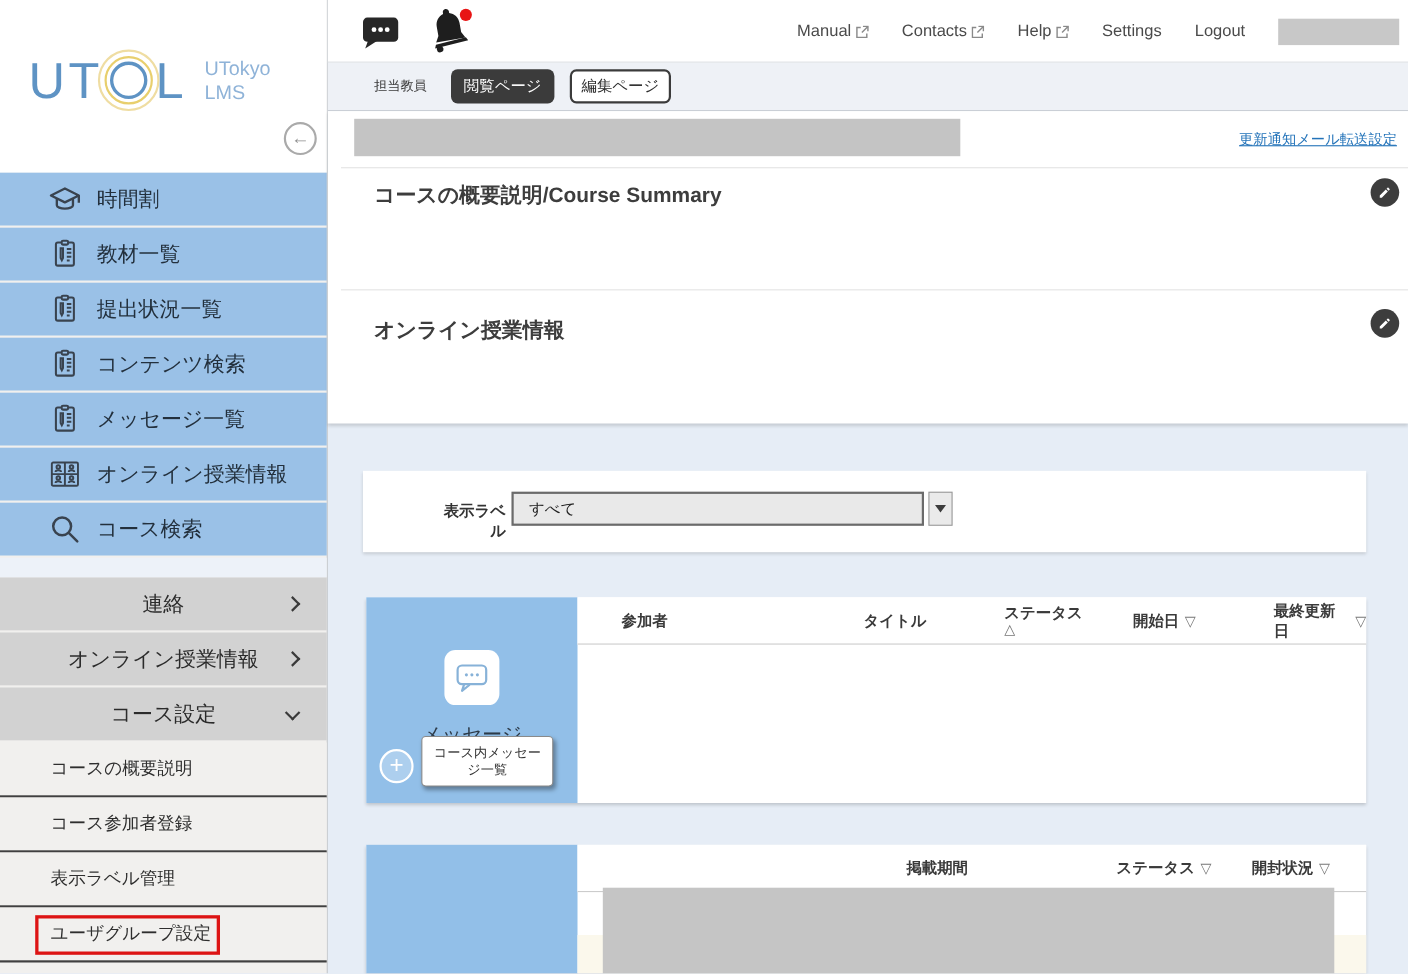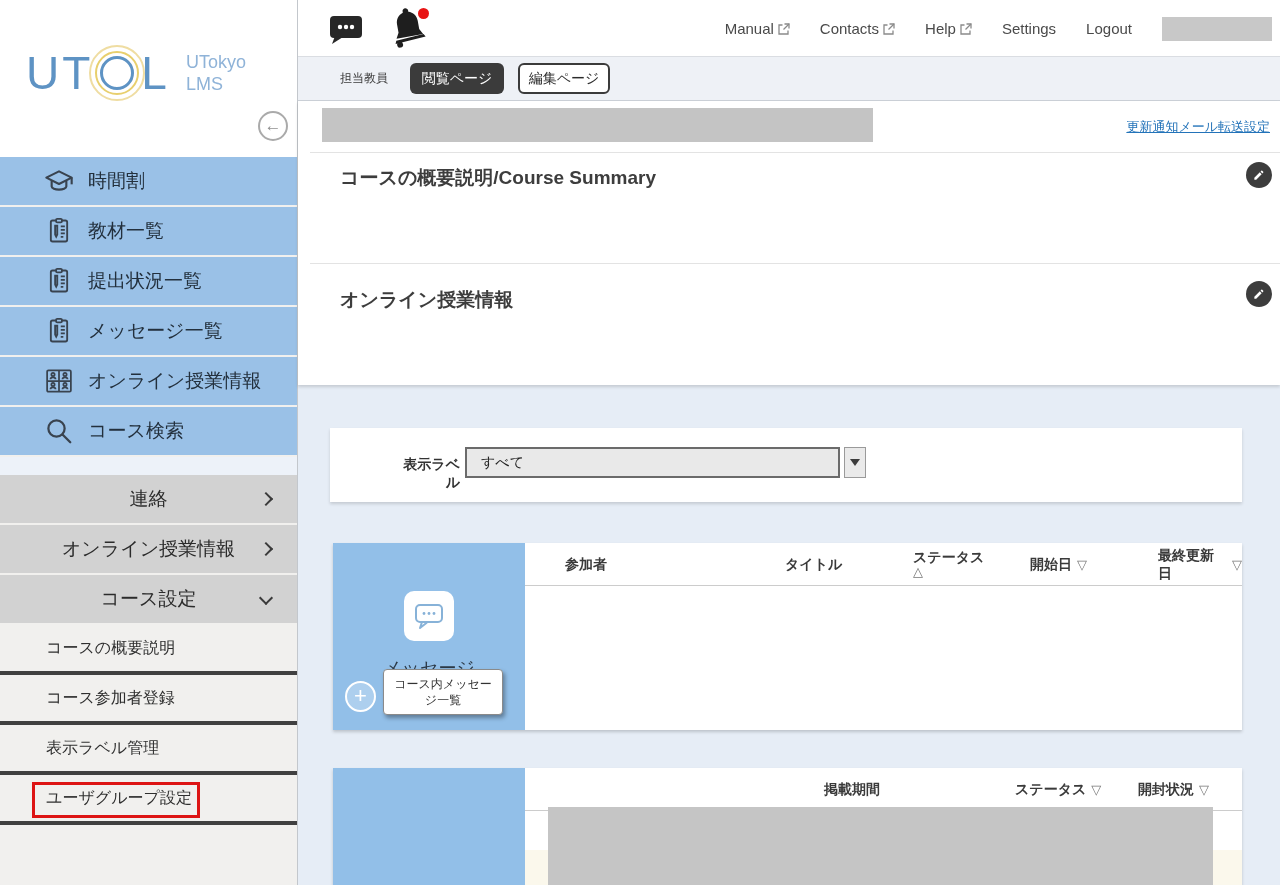--- a/index.html
+++ b/index.html
@@ -29,21 +29,21 @@
   .nav-item .ic { width:34px; margin:0 12px 0 16px; display:flex; justify-content:center; }
   .nav-item .lbl { font-size:19px; color:#23303d; }
   .nav-gap { height:18px; background:#edf2f9; }
   .group-item { height:48px; background:#d2d2d2; margin-bottom:2px; position:relative;
     display:flex; align-items:center; justify-content:center; cursor:pointer; }
   .group-item .lbl { font-size:19px; color:#2b2b2b; }
   .chev { position:absolute; right:26px; top:50%; width:10px; height:10px;
     border-right:2px solid #3a3a3a; border-bottom:2px solid #3a3a3a; }
   .chev.right { transform:translateY(-50%) rotate(-45deg); }
   .chev.down  { transform:translateY(-60%) rotate(45deg); }
-  .sub-item { height:50px; background:#f1f0ee; border-bottom:4px solid #404040;
+  .sub-item { height:50px; background:#f1f0ee; border-bottom:2px solid #404040;
     display:flex; align-items:center; padding-left:46px; font-size:16px; color:#2e2e2e;
     position:relative; cursor:pointer; }
   .red-box { position:absolute; left:32px; top:7px; width:168px; height:36px;
     border:3px solid #dd1414; pointer-events:none; }
   .red-box + .sub-lbl, .sub-item .sub-lbl { position:relative; }
   
   .topbar { position:absolute; left:298px; top:0; width:982px; height:57px; background:#fff;
     border-bottom:1px solid #dadde2; }
   .bubble-icon { position:absolute; left:30px; top:13px; width:36px; height:32px; cursor:pointer; }
   .bell-wrap { position:absolute; left:90px; top:4px; width:44px; height:48px; cursor:pointer; }
@@ -163,20 +163,31 @@
     <div class="nav-item">
       <span class="ic">
         <svg width="28" height="30" viewBox="0 0 24 24" fill="none" stroke="#39434f" stroke-width="1.6">
           <rect x="5" y="3" width="14" height="18" rx="1.5"></rect>
           <rect x="9.5" y="1.6" width="5" height="3" rx="1" fill="#9ac1e7"></rect>
           <path d="M8.7 7.5 v7.5 l0.9 1.8 0.9 -1.8 V7.5 z"></path>
           <path d="M13.5 8 h3.5 M13.5 11 h3.5 M13.5 14 h3.5 M13.5 17 h2.2"></path>
         </svg>
       </span>
       <span class="lbl">提出状況一覧</span>
+    </div>
+    <div class="nav-item">
+      <span class="ic">
+        <svg width="28" height="30" viewBox="0 0 24 24" fill="none" stroke="#39434f" stroke-width="1.6">
+          <rect x="5" y="3" width="14" height="18" rx="1.5"></rect>
+          <rect x="9.5" y="1.6" width="5" height="3" rx="1" fill="#9ac1e7"></rect>
+          <path d="M8.7 7.5 v7.5 l0.9 1.8 0.9 -1.8 V7.5 z"></path>
+          <path d="M13.5 8 h3.5 M13.5 11 h3.5 M13.5 14 h3.5 M13.5 17 h2.2"></path>
+        </svg>
+      </span>
+      <span class="lbl">コンテンツ検索</span>
     </div>
     <div class="nav-item">
       <span class="ic">
         <svg width="28" height="30" viewBox="0 0 24 24" fill="none" stroke="#39434f" stroke-width="1.6">
           <rect x="5" y="3" width="14" height="18" rx="1.5"></rect>
           <rect x="9.5" y="1.6" width="5" height="3" rx="1" fill="#9ac1e7"></rect>
           <path d="M8.7 7.5 v7.5 l0.9 1.8 0.9 -1.8 V7.5 z"></path>
           <path d="M13.5 8 h3.5 M13.5 11 h3.5 M13.5 14 h3.5 M13.5 17 h2.2"></path>
         </svg>
       </span>

